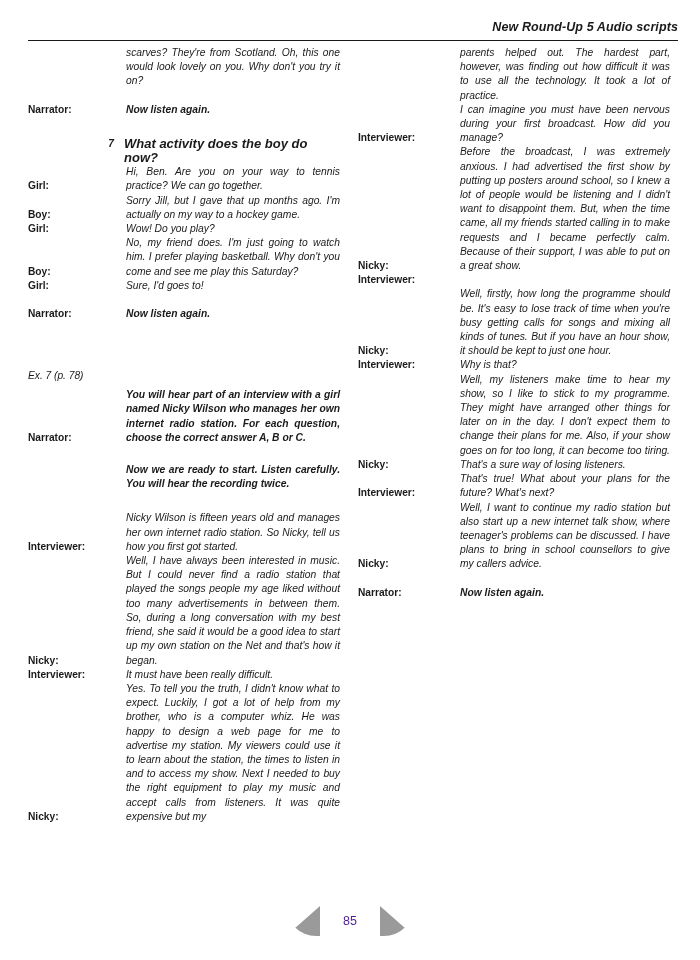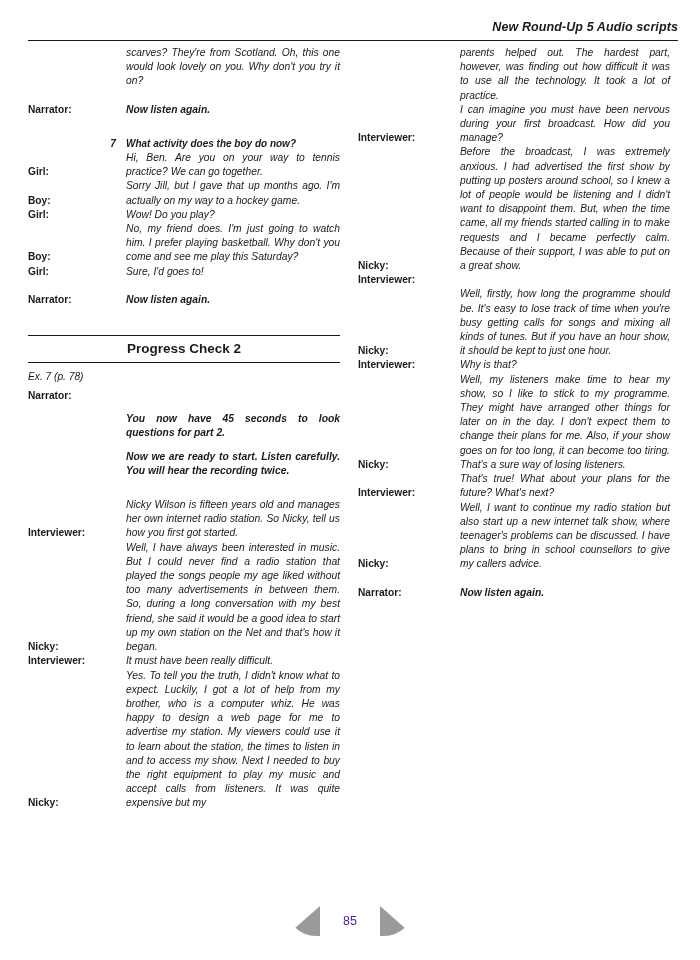--- a/index.html
+++ b/index.html
@@ -103,21 +103,21 @@
     text-align: right;
     padding-right: 10px;
     box-sizing: border-box;
     font-size: 10.2px;
     font-weight: bold;
     font-style: italic;
     line-height: 14.2px;
   }
   .qtext {
     flex: 1 1 auto;
-    font-size: 10px;
+    font-size: 13px;
     font-weight: bold;
     font-style: italic;
     line-height: 14.2px;
   }
 
   
   .section {
     margin-top: 2px;
   }
   .section-rule-top {
@@ -132,21 +132,21 @@
     text-align: center;
     font-size: 13.5px;
     font-weight: bold;
     line-height: 17px;
     padding: 1px 0 2px 0;
   }
   .ex-ref {
     font-size: 10.2px;
     font-style: italic;
     line-height: 14px;
-    margin-top: 7px;
+    margin-top: 22px;
     margin-bottom: 5px;
   }
 
   
   .footer {
     position: absolute;
     left: 0;
     right: 0;
     bottom: 16px;
     height: 46px;
@@ -239,36 +239,28 @@
 
     <div class="gap-md"></div>
 
     <div class="row">
       <div class="label">Narrator:</div>
       <div class="speech bold">Now listen again.</div>
     </div>
 
     <div class="gap-xl"></div>
 
-    <div class="section">
-      <div class="section-rule-top"></div>
-      <div class="section-title">Progress Check 2</div>
-      <div class="section-rule-bottom"></div>
-    </div>
 
     <div class="ex-ref">Ex. 7 (p. 78)</div>
 
     <div class="row">
       <div class="label">Narrator:</div>
+      <div class="speech bold">You will hear part of an interview with a girl named Nicky Wilson who manages her own internet radio station. For each question, choose the correct answer A, B or C.</div>
     </div>
     <div class="gap-sm"></div>
-    <div class="row cont">
-      <div class="label">Narrator:</div>
-      <div class="speech bold">You now have 45 seconds to look questions for part 2.</div>
-    </div>
     <div class="gap-sm"></div>
     <div class="row cont">
       <div class="label">Narrator:</div>
       <div class="speech bold">Now we are ready to start. Listen carefully. You will hear the recording twice.</div>
     </div>
 
     <div class="gap-lg"></div>
 
     <div class="row">
       <div class="label">Interviewer:</div>

